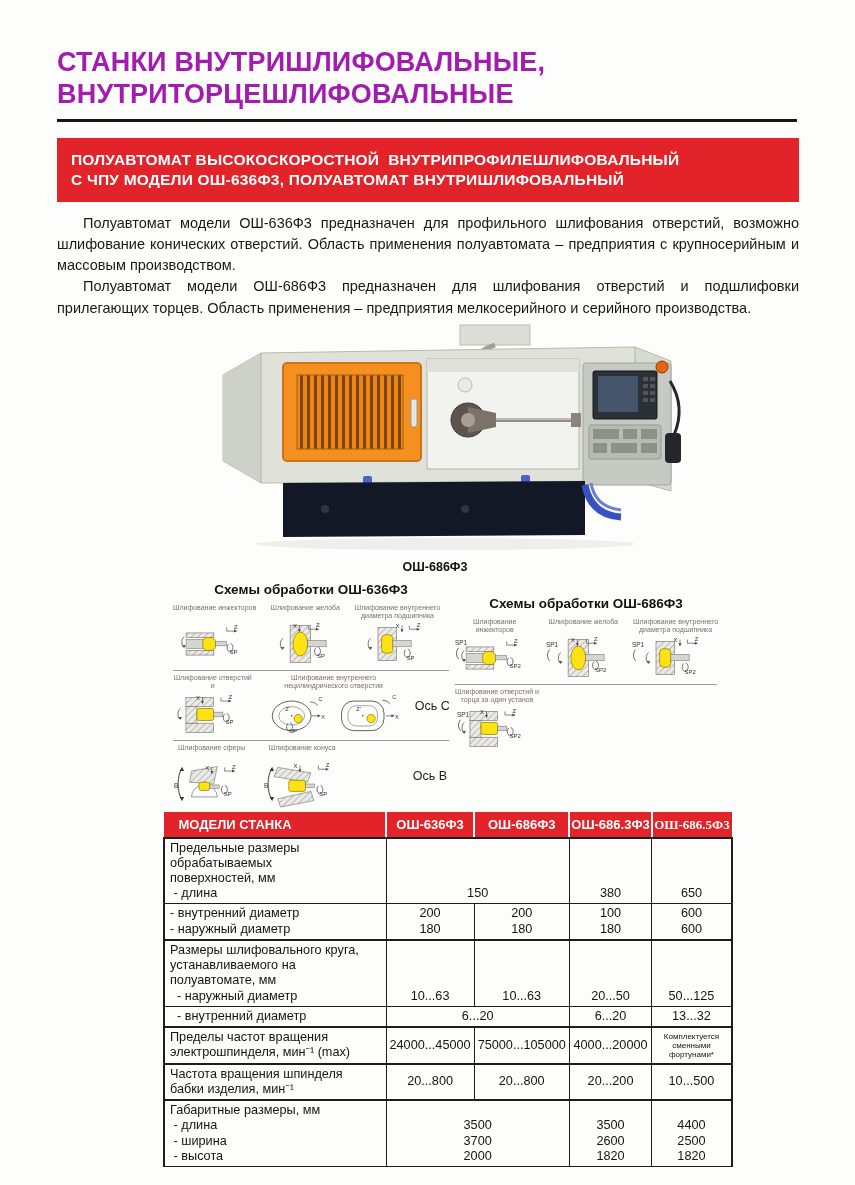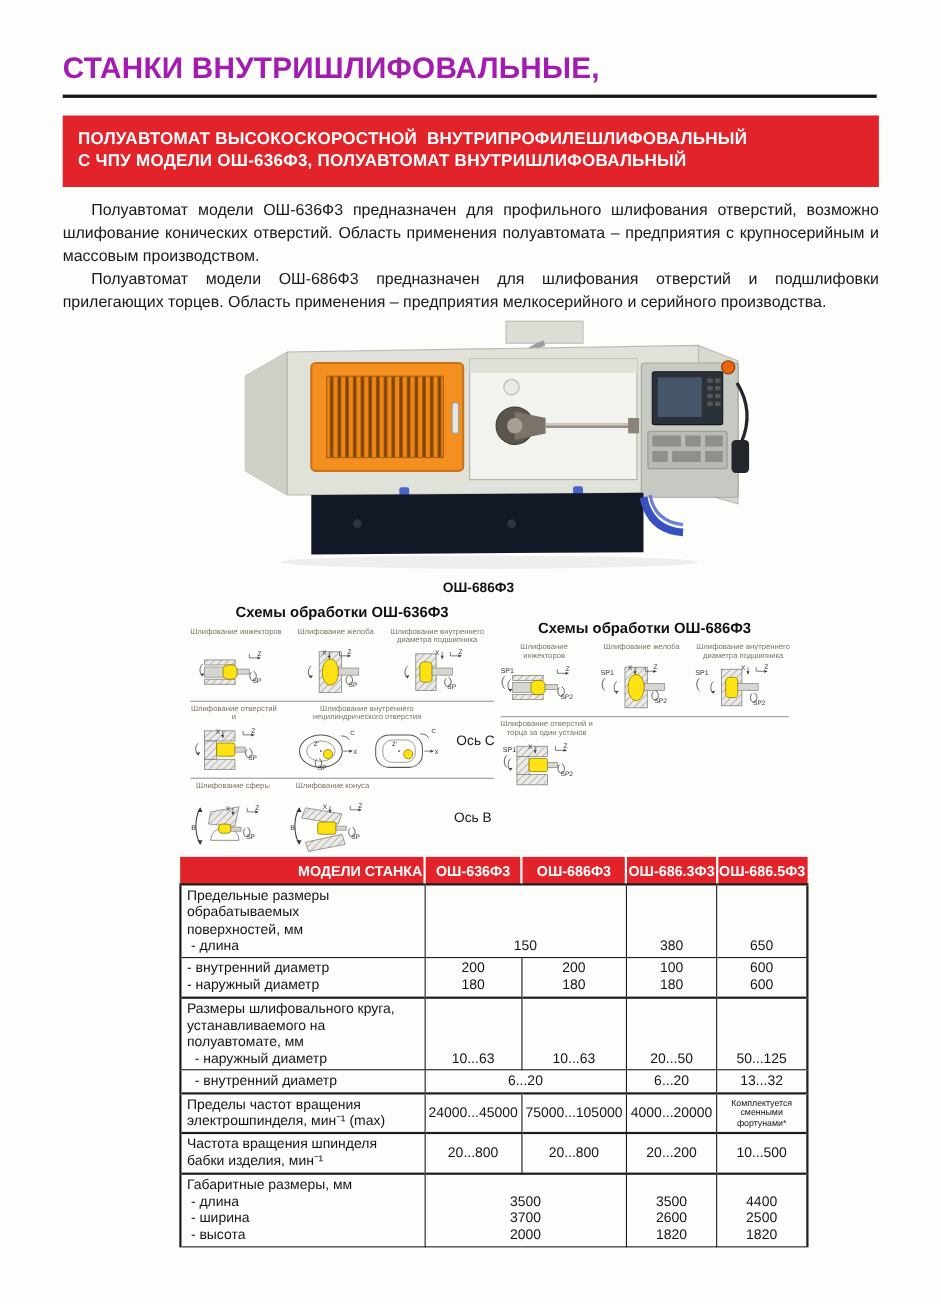--- a/index.html
+++ b/index.html
@@ -33,22 +33,22 @@
   .scheme{display:flex;flex-direction:column;align-items:center;margin-right:2px;}
   .sc-cap{font-size:7px;line-height:1.15;color:#7d7265;text-align:center;height:16px;overflow:hidden;}
   .scheme svg{height:48px;width:auto;display:block;}
   .axis-label{margin-left:auto;align-self:center;font-size:12.5px;color:#1c1c1c;padding-right:2px;white-space:nowrap;}
   
   table{border-collapse:collapse;margin-left:106px;margin-top:12px;table-layout:fixed;}
   th,td{border:1px solid var(--tb);}
   th{background:var(--red);color:#fff;font-size:13px;font-weight:700;padding:4px 1px;
      border-left:2px solid #fff;border-right:2px solid #fff;border-top:1px solid var(--red);
      border-bottom:2px solid var(--tb);}
-  th:first-child{border-left:1px solid var(--red);text-align:right;padding-left:14px;}
-  th:last-child{border-right:1px solid var(--red);}
+  th:first-child{border-left:1px solid var(--red);text-align:left;padding-left:14px;}
+  th:last-child{border-right:1px solid var(--red);font-family:Liberation Serif, serif;}
   td{font-size:12.7px;line-height:1.2;color:#141414;padding:2px 3px;}
   td.lbl{white-space:pre-line;padding:2px 4px 2px 5px;border-left:2px solid var(--tb);}
   td.val{text-align:center;white-space:pre-line;}
   td.val:last-child{border-right:2px solid var(--tb);}
   td.vb{vertical-align:bottom;}
   td.sm{font-size:8px;line-height:1.15;padding:1px;}
   tr.t2 td{border-top-width:2px;}
 </style>
 </head>
 <body>
@@ -63,20 +63,21 @@
       <rect width="7" height="8" fill="#ef8514"></rect>
       <rect x="2" width="3" height="8" fill="#7c450c"></rect>
     </pattern>
   </defs>
 </svg>
 
 <div class="content">
 
   <div class="title">
     <div>СТАНКИ ВНУТРИШЛИФОВАЛЬНЫЕ,</div>
+    <div>ВНУТРИТОРЦЕШЛИФОВАЛЬНЫЕ</div>
   </div>
   <div class="title-underline"></div>
 
   <div class="banner">
     <div>ПОЛУАВТОМАТ ВЫСОКОСКОРОСТНОЙ&nbsp; ВНУТРИПРОФИЛЕШЛИФОВАЛЬНЫЙ</div>
     <div>С ЧПУ МОДЕЛИ ОШ-636Ф3, ПОЛУАВТОМАТ ВНУТРИШЛИФОВАЛЬНЫЙ</div>
   </div>
 
   <div class="paras">
     <p>Полуавтомат модели ОШ-636Ф3 предназначен для профильного шлифования отверстий, возможно шлифование конических отверстий. Область применения полуавтомата – предприятия с крупносерийным и массовым производством.</p>

